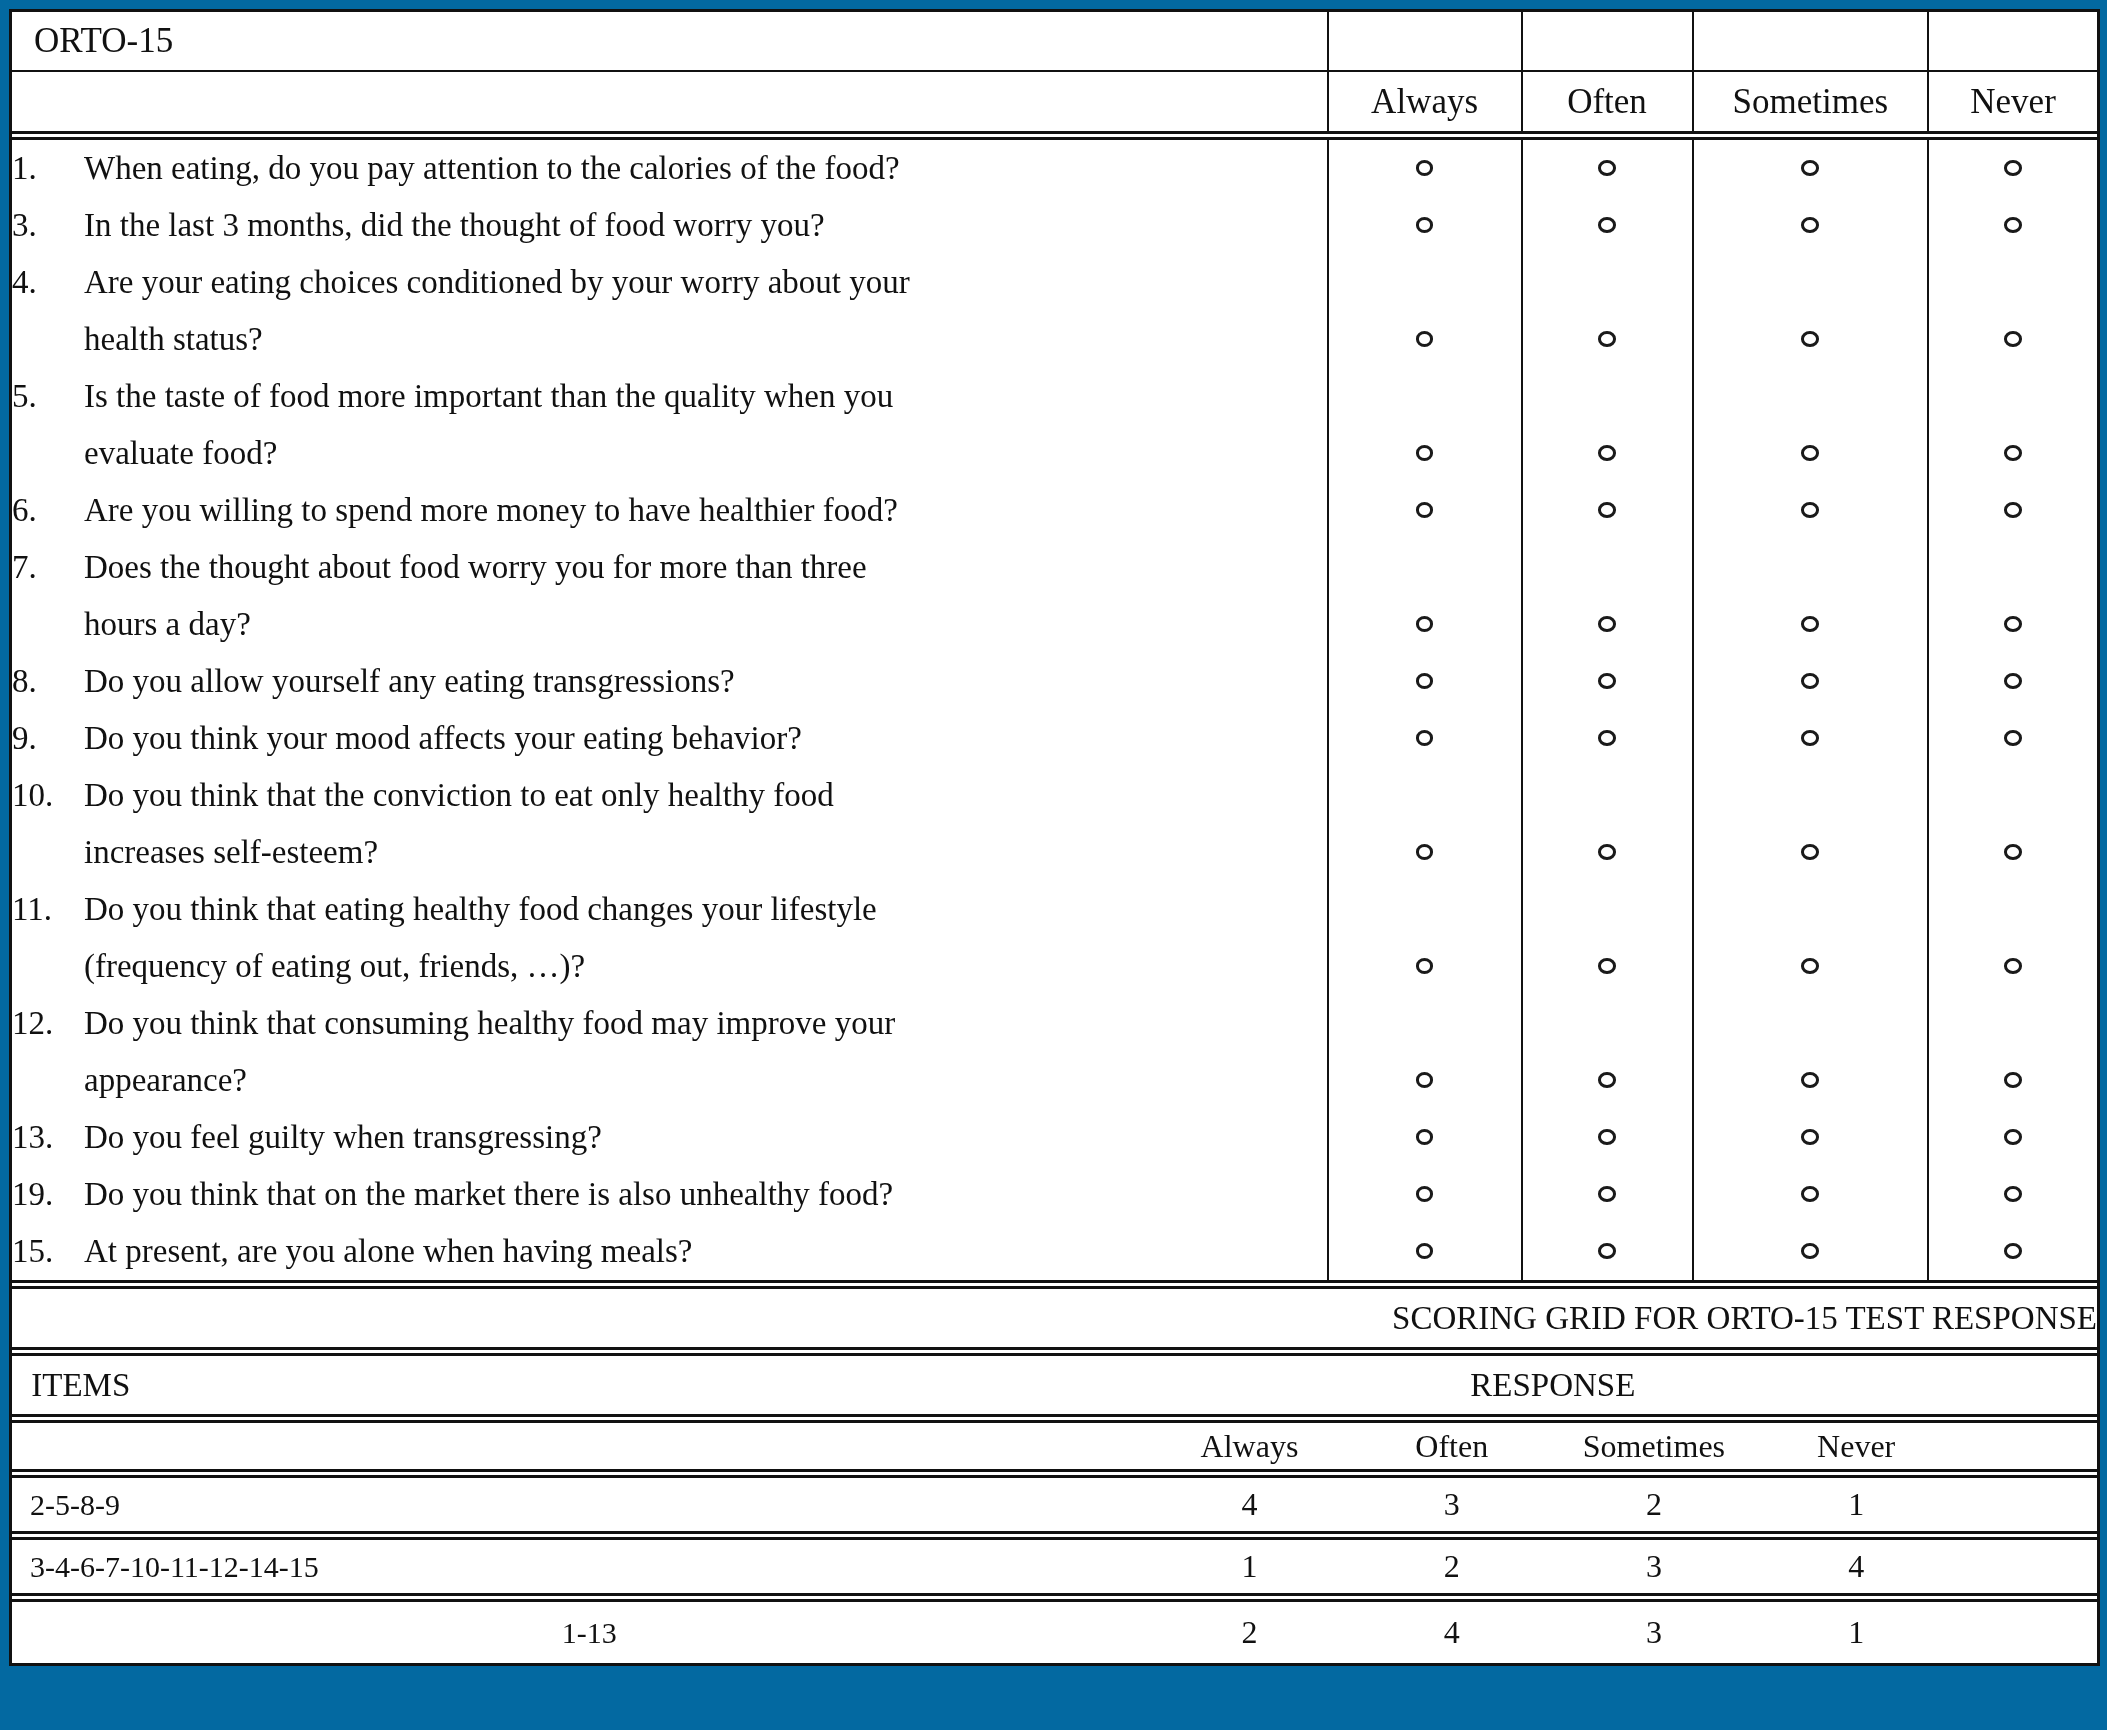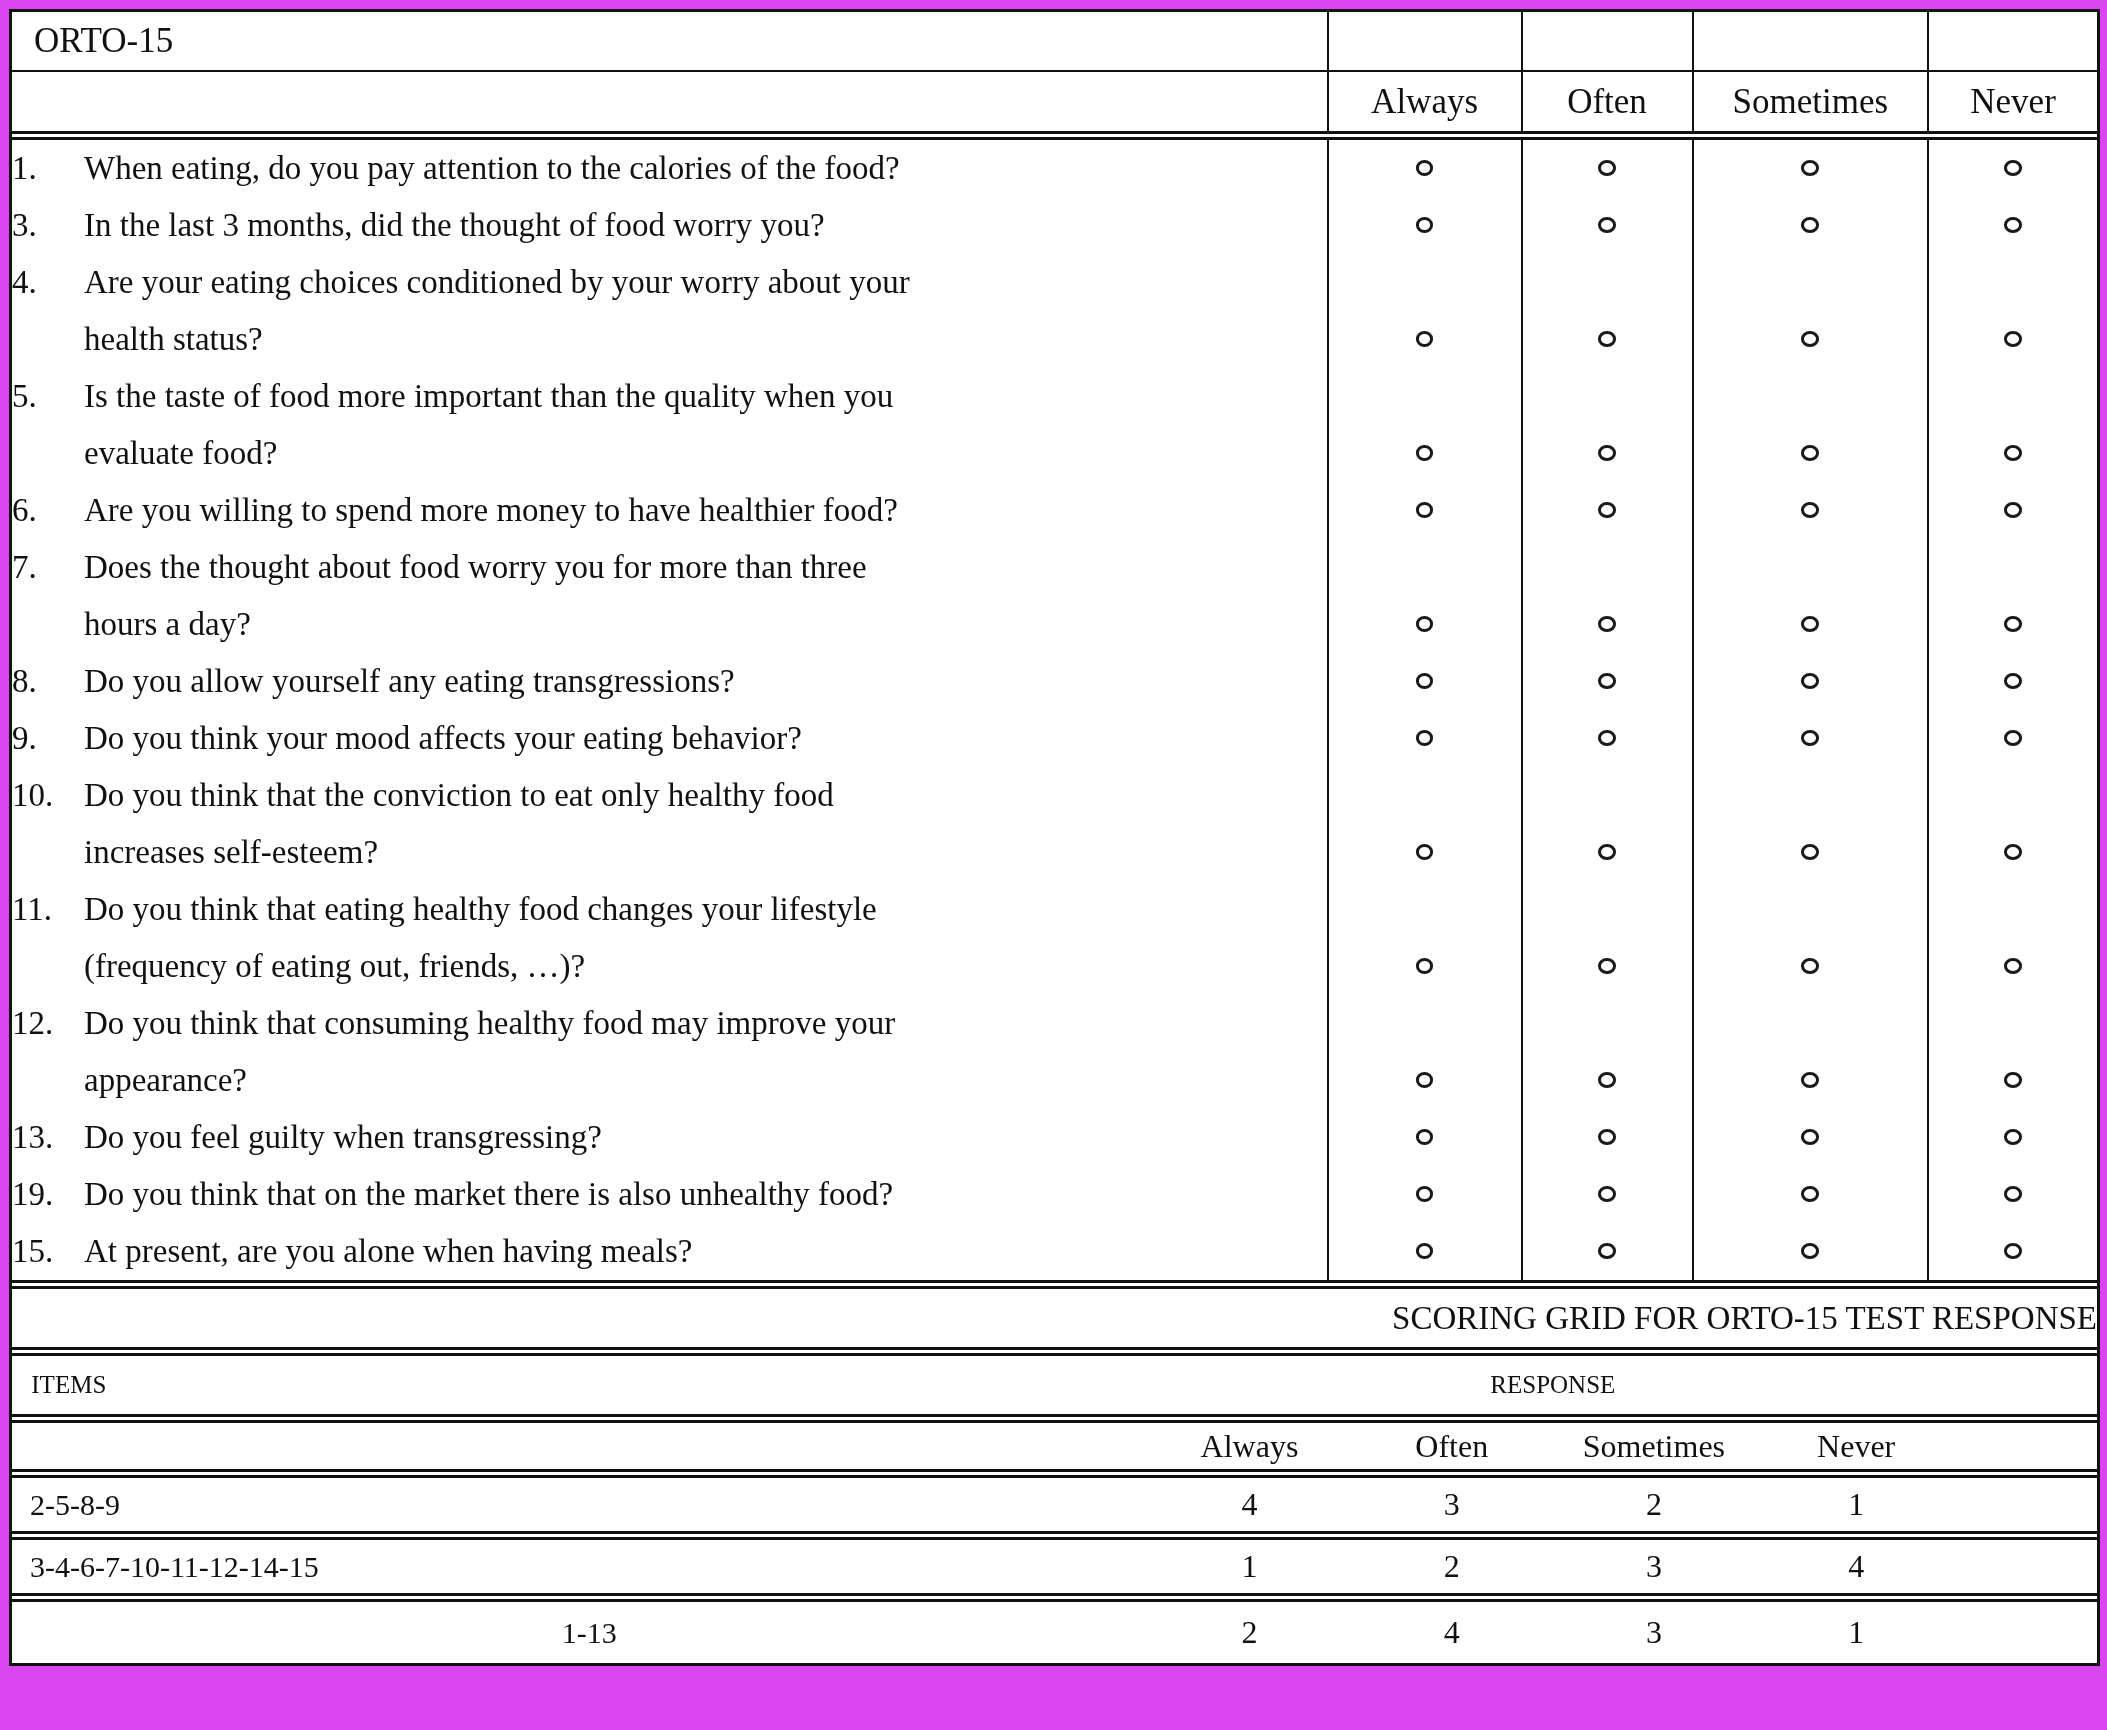--- a/index.html
+++ b/index.html
@@ -1,17 +1,17 @@
 <!DOCTYPE html>
 <html style="font-size:11px"><head>
 <meta charset="utf-8">
 <style>
   html,body { margin:0; padding:0; background:#ffffff; }
   .page {
-    position:relative; width:2108px; height:1731px; background:#d946ef;
+    position:relative; width:2108px; height:1731px; background:#0369a1;
     font-family:"Liberation Serif","DejaVu Serif",serif; color:#111111;
     overflow:hidden;
   }
   .sheet {
     position:absolute; left:9px; top:9px; width:2091px;
     box-sizing:border-box; border:3.5px solid #111111; background:#ffffff;
   }
   table { border-collapse:collapse; width:100%; table-layout:fixed; }
   td { padding:0; }
 
@@ -31,21 +31,21 @@
   .qnum { display:inline-block; width:72px; }
   .qtext { display:inline-block; vertical-align:top; white-space:pre-line; max-width:1140px; }
   .oc { text-align:center; padding-bottom:21px; }
   .radio {
     display:block; width:11.7px; height:9.7px; margin:0 auto;
     border:3.5px solid #1a1a1a; border-radius:50%; background:#ffffff;
   }
 
   
   .sg-title td { height:58px; border-bottom:9px double #111111; vertical-align:middle; font-size:33px; padding-left:19.3px;text-align:right; }
-  .sg-head td { height:58px; border-bottom:9px double #111111; vertical-align:middle; font-size:25px;margin-top:38px; }
+  .sg-head td { height:58px; border-bottom:9px double #111111; vertical-align:middle; font-size:33px;margin-top:38px; }
   .sg-head .items { padding-left:19.3px; }
   .sg-head .resp { text-align:center; }
   .sg-cols td { height:46px; border-bottom:9px double #111111; vertical-align:middle; text-align:center; font-size:32px; }
   .sg-row td { height:53px; border-bottom:9px double #111111; vertical-align:middle; font-size:30px; }
   .sg-row.last td { height:61px; border-bottom:none;text-align:center; }
   .sg-row .label { padding-left:18px; }
   .sg-row .score { text-align:center; font-size:32px; }
 </style>
 </head>
 <body>

